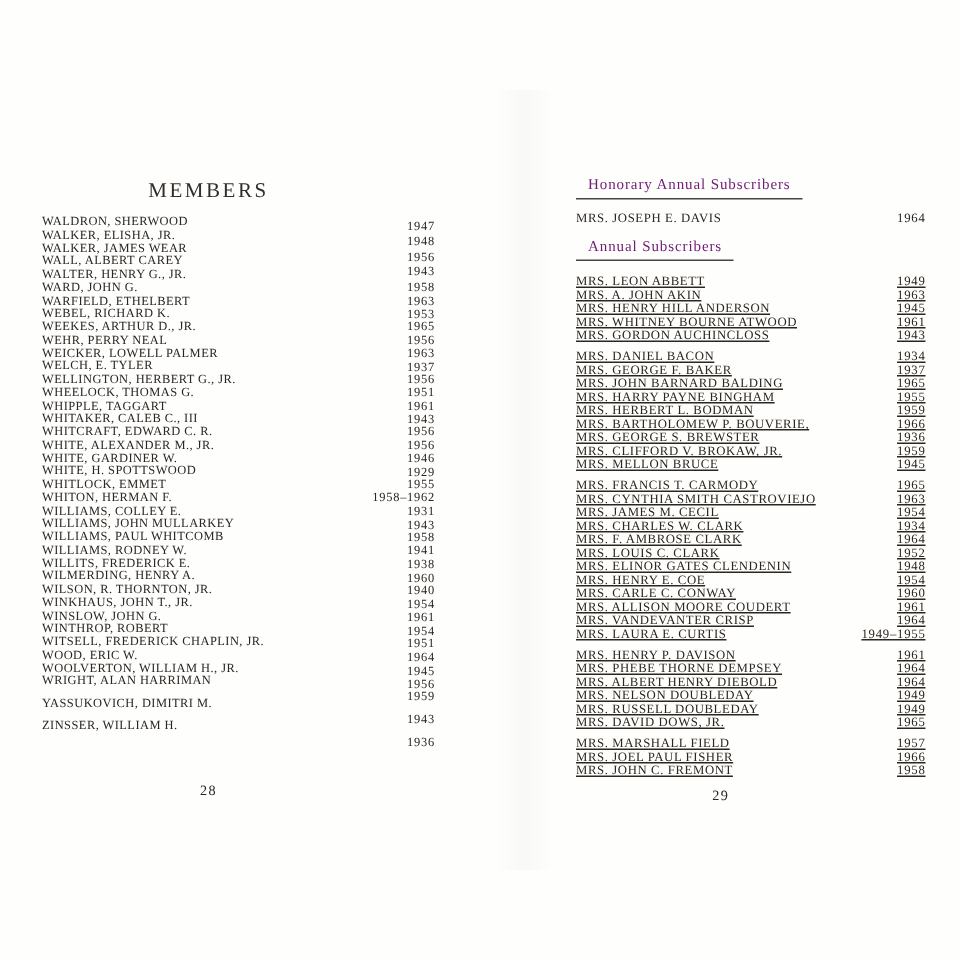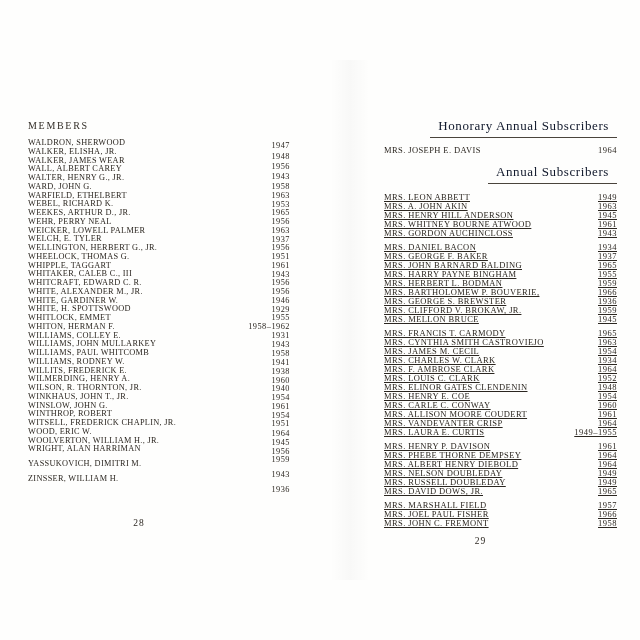--- a/index.html
+++ b/index.html
@@ -4,33 +4,33 @@
 <style>
   html,body{margin:0;padding:0;background:#ffffff;}
   .canvas{position:relative;width:640px;height:640px;background:#fefefd;overflow:hidden;
           font-family:"Liberation Serif", serif;color:#2b2620;}
   .gutter{position:absolute;left:330px;top:60px;width:40px;height:520px;
           background:linear-gradient(90deg,rgba(0,0,0,0) 0%,rgba(0,0,0,0.025) 50%,rgba(0,0,0,0) 100%);}
   .page{position:absolute;}
   .page.left{left:28px;top:120px;width:262px;}
   .page.right{left:384px;top:118px;width:233px;}
 
-  .members-header{font-size:10px;letter-spacing:1.7px;
+  .members-header{text-align:center;font-size:14px;letter-spacing:1.7px;
                   margin-right:40px;margin-bottom:8px;color:#332e28;}
 
   .row{display:flex;justify-content:space-between;align-items:baseline;
        height:8.75px;line-height:8.75px;font-size:8.3px;letter-spacing:0.3px;white-space:nowrap;}
   .page.right .row{height:9px;line-height:9px;font-size:8.5px;letter-spacing:0.4px;}
   .nm{overflow:visible;}
   .yr{letter-spacing:0.5px;}
 
   .page.left .group + .group{margin-top:6px;}
   .page.right .rows.main .group + .group{margin-top:5px;}
 
-  .hdr{text-align:right;font-size:13px;letter-spacing:0.6px;color:#0f172a;}
+  .hdr{text-align:left;font-size:10px;letter-spacing:0.6px;color:#701a75;}
   .hdr .hdr-text{display:inline-block;border-bottom:1px solid #4a443c;padding:0 8px 3px 8px;}
   .rows.honor{margin-top:8px;}
   .hdr.annual{margin-top:9px;}
   .rows.main{margin-top:9px;text-decoration:underline;}
 
   .pageno{font-size:9.5px;letter-spacing:1px;text-align:center;}
   .page.left .pageno{margin-top:34px;margin-right:40px;}
   .page.right .pageno{margin-top:8px;margin-right:40px;}
 </style>
 </head>

